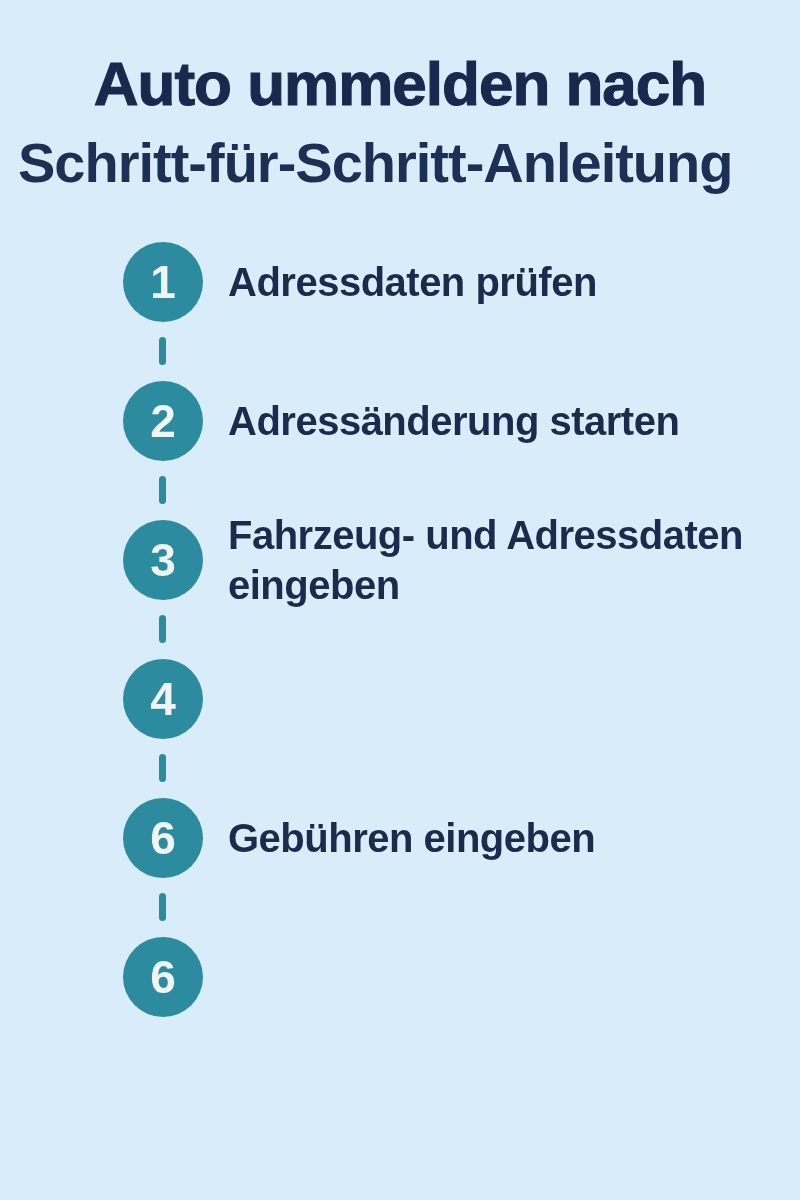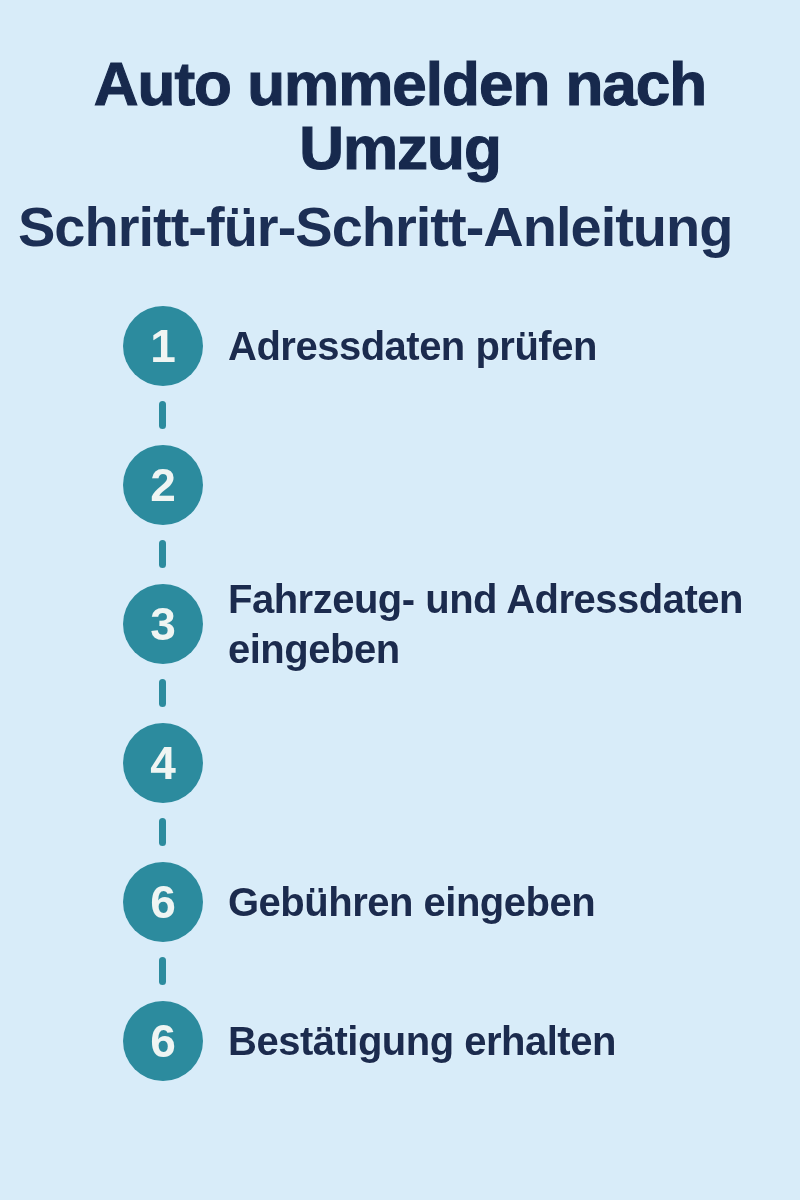--- a/index.html
+++ b/index.html
@@ -84,35 +84,35 @@
     margin: 15px 0 16px 36px;
   }
 </style>
 </head>
 <body>
 
 <div class="poster">
 
   <h1 class="title">
     <span class="line">Auto ummelden nach</span>
-    <span class="line">Umzug</span>
   </h1>
 
   <div class="subtitle">Schritt-für-Schritt-Anleitung</div>
 
   <div class="steps">
 
     <div class="step">
       <div class="badge">1</div>
       <div class="label">Adressdaten prüfen</div>
     </div>
     <div class="connector"></div>
 
     <div class="step">
       <div class="badge">2</div>
+      <div class="label">Adressänderung starten</div>
     </div>
     <div class="connector"></div>
 
     <div class="step">
       <div class="badge">3</div>
       <div class="label">Fahrzeug- und Adressdaten
 eingeben</div>
     </div>
     <div class="connector"></div>
 
@@ -122,17 +122,16 @@
     <div class="connector"></div>
 
     <div class="step">
       <div class="badge">6</div>
       <div class="label">Gebühren eingeben</div>
     </div>
     <div class="connector"></div>
 
     <div class="step">
       <div class="badge">6</div>
-      <div class="label">Bestätigung erhalten</div>
     </div>
 
   </div>
 </div>
 
 </body></html>

